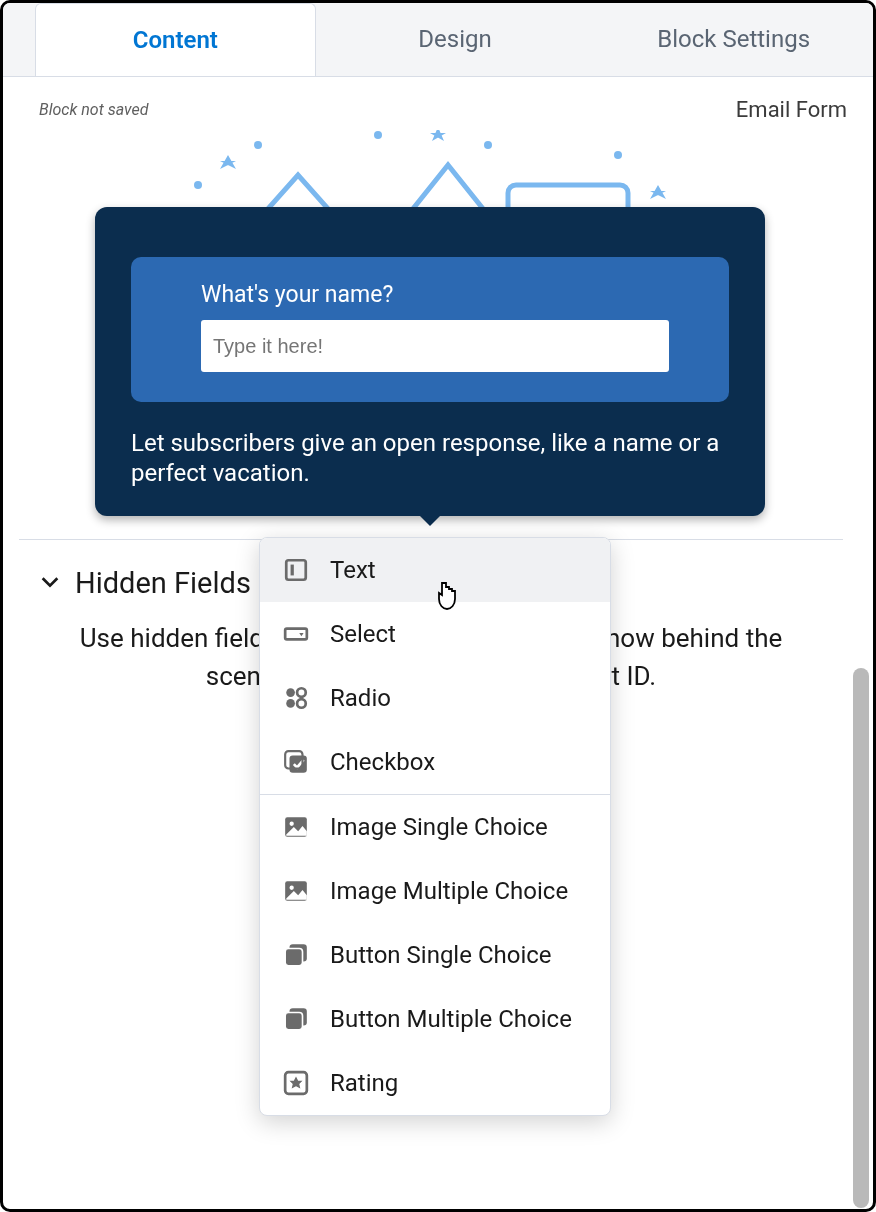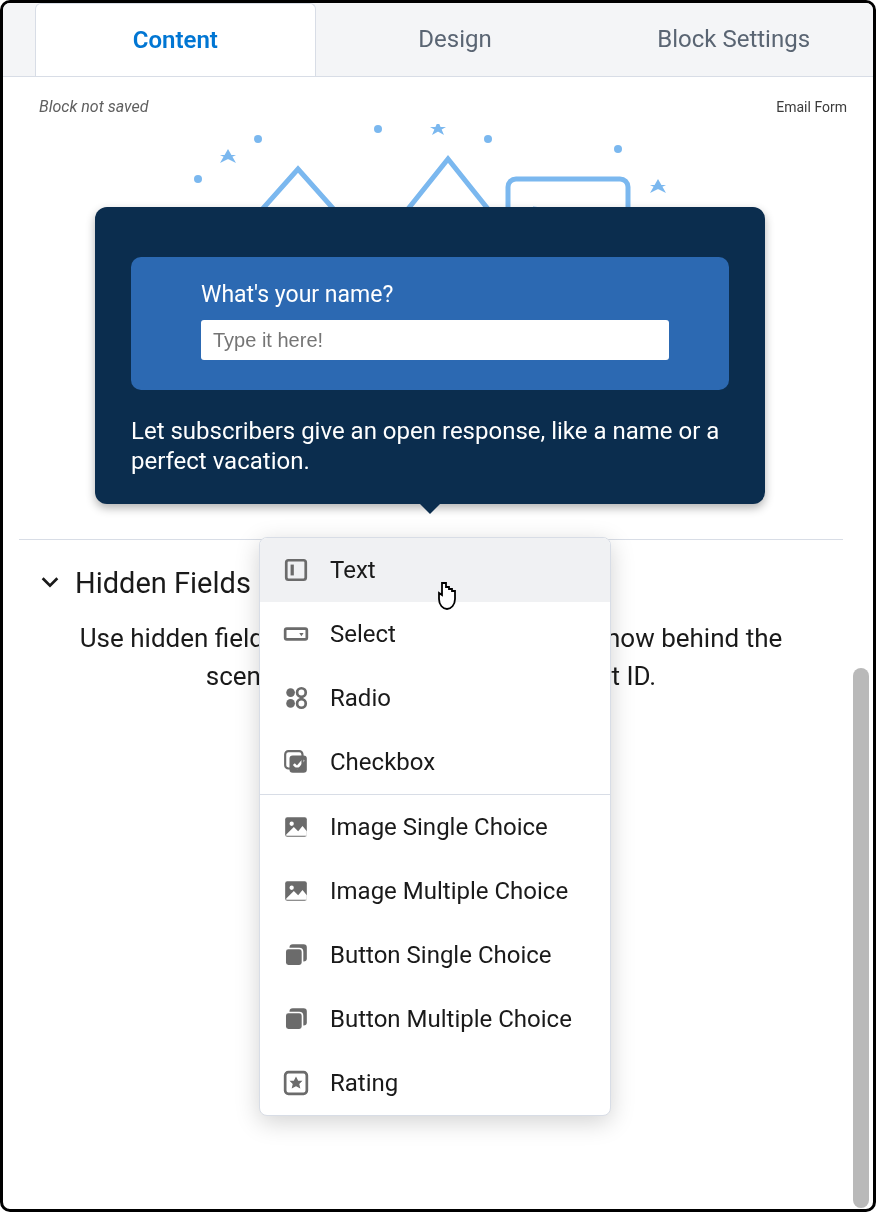--- a/index.html
+++ b/index.html
@@ -42,21 +42,21 @@
     align-items: center;
     padding: 20px 26px 8px 36px;
   }
   .status {
     font-style: italic;
     color: #5f5f5f;
     font-size: 16px;
   }
   .formtype {
     color: #3b3b3b;
-    font-size: 14px;
+    font-size: 22px;
   }
   .illus {
     height: 90px;
     position: relative;
     overflow: hidden;
     background: #fff;
   }
   .illus svg { position:absolute; top:-5px; left:50%; transform:translateX(-50%); }
 
   .tooltip {
@@ -85,21 +85,21 @@
     border-radius: 10px;
     padding: 24px 60px 30px 70px;
   }
   .tooltip-q {
     color: #fff;
     font-size: 23px;
     margin-bottom: 12px;
   }
   .tooltip-input {
     width: 100%;
-    height: 40px;
+    height: 52px;
     border: none;
     border-radius: 3px;
     padding: 0 12px;
     font-size: 20px;
     color: #7a7a7a;
   }
   .tooltip-desc {
     margin-top: 26px;
     font-size: 24px;
     line-height: 1.25;

